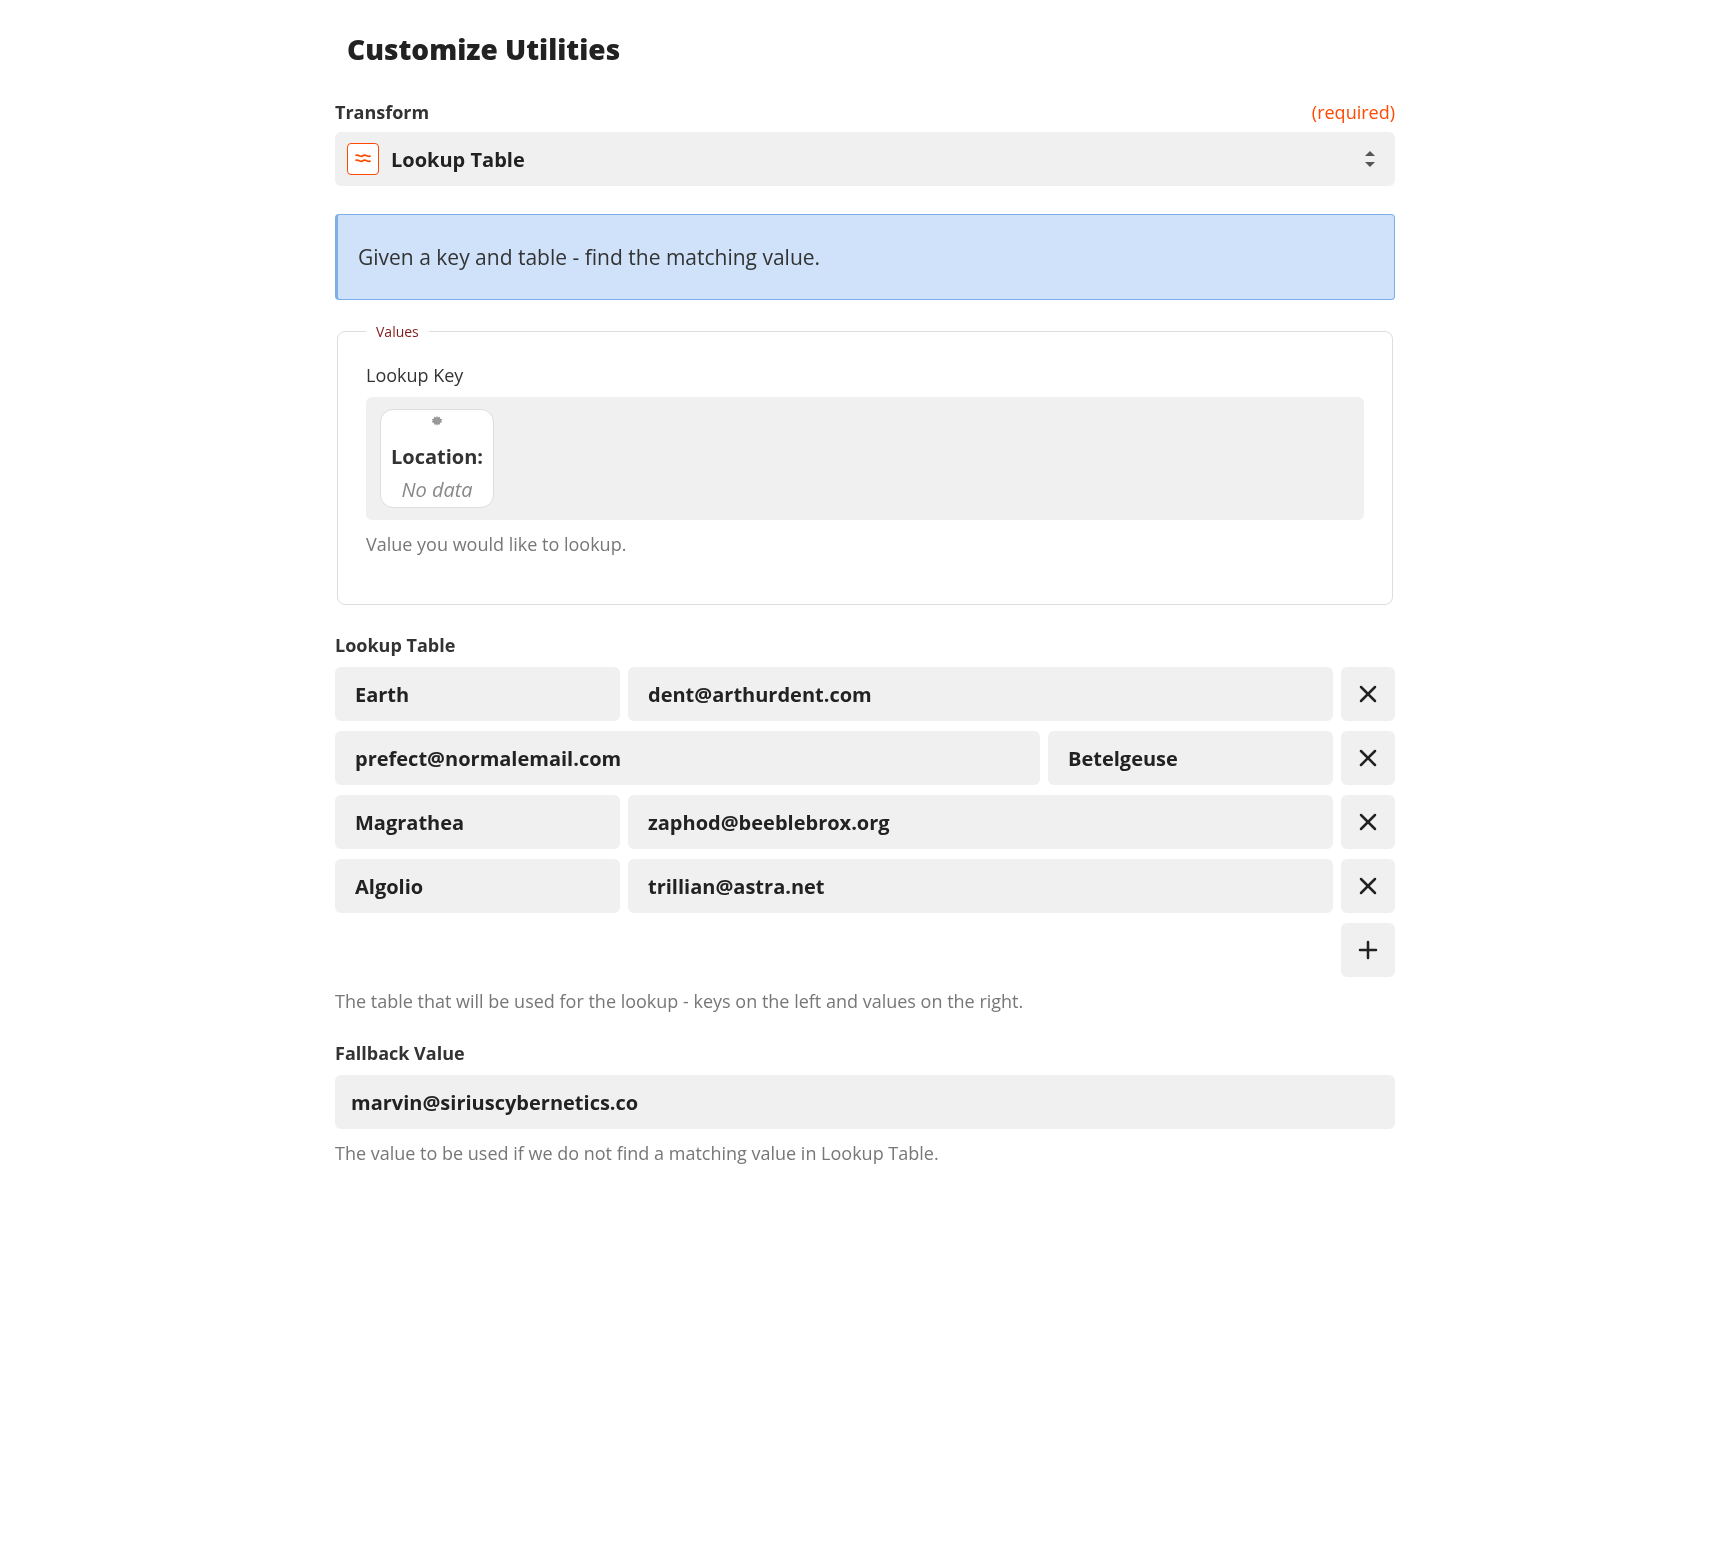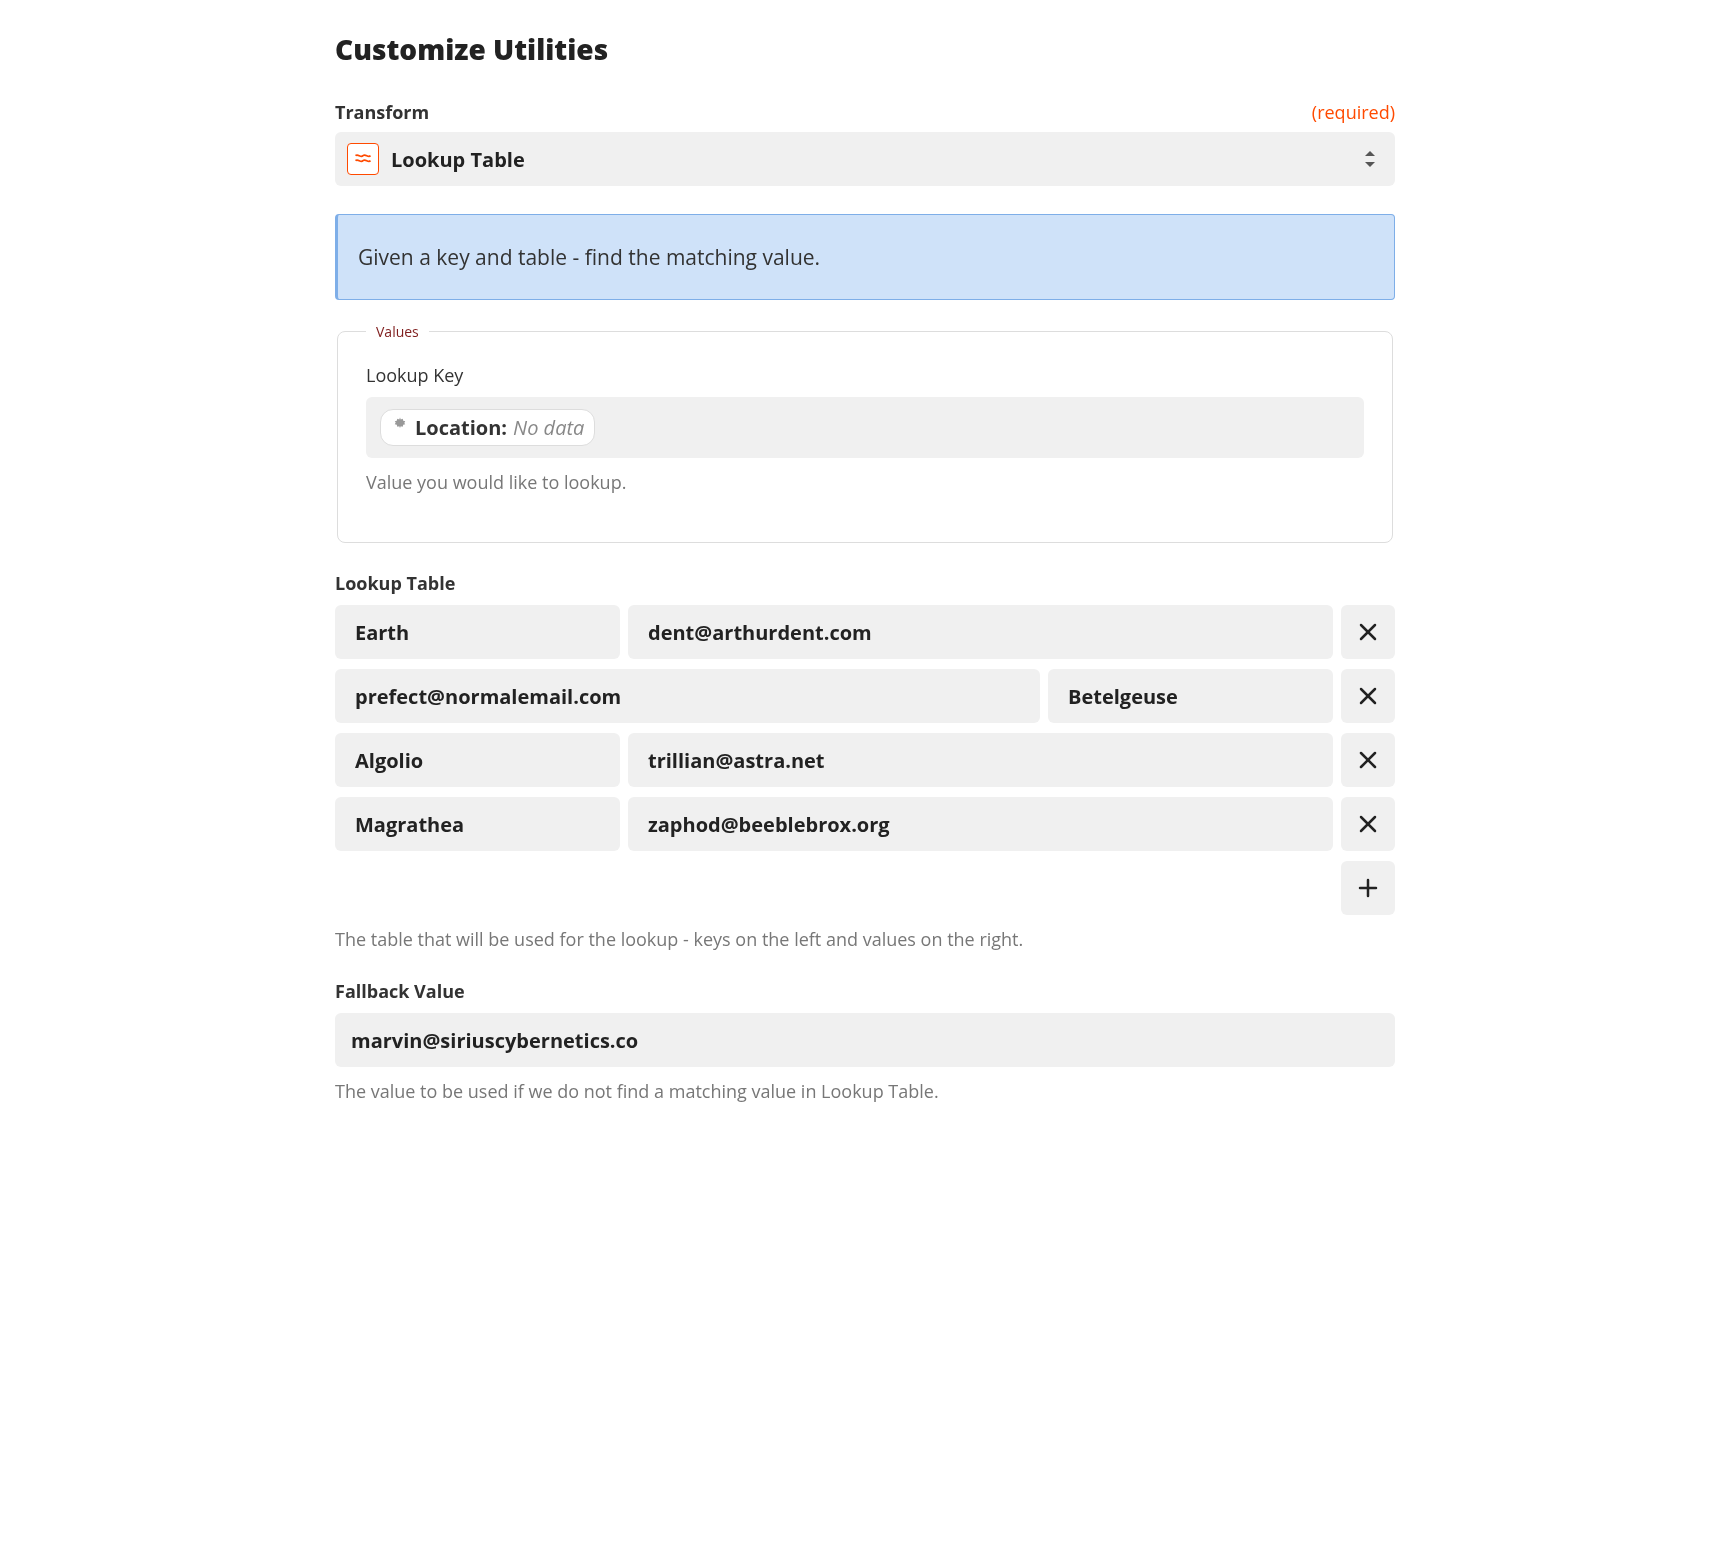--- a/index.html
+++ b/index.html
@@ -10,21 +10,21 @@
     color: #2a2a2a;
   }
   .page {
     width: 1160px;
     margin: 0 auto;
     padding: 30px 50px 50px 50px;
   }
   h1.page-title {
     font-size: 28px;
     font-weight: 800;
-    margin: 0 0 32px 0;
+    margin: 0 0 32px 12px;
     color: #222;
   }
   .label-row {
     display: flex;
     justify-content: space-between;
     align-items: flex-end;
     margin-bottom: 8px;
   }
   .field-label {
     font-size: 18px;
@@ -103,20 +103,21 @@
     padding: 12px 14px;
   }
   .key-pill {
     display: inline-flex;
     align-items: center;
     background: #fff;
     border: 1px solid #ddd;
     border-radius: 13px;
     padding: 4px 10px;
     gap: 6px;
+    flex-direction: column;
   }
   .gear-icon { color: #888; }
   .key-label {
     font-weight: 700;
     font-size: 20px;
     color: #333;
   }
   .key-nodata {
     font-style: italic;
     font-weight: 400;
@@ -241,32 +242,32 @@
           <div class="cell cell-value">prefect@normalemail.com</div>
           <div class="cell cell-key">Betelgeuse</div>
           <div class="cell cell-btn">
             <svg width="24" height="24" viewBox="0 0 24 24" stroke="#222" stroke-width="2.5" stroke-linecap="round">
               <line x1="5" y1="5" x2="19" y2="19"></line>
               <line x1="19" y1="5" x2="5" y2="19"></line>
             </svg>
           </div>
         </div>
         <div class="table-row">
+          <div class="cell cell-key">Magrathea</div>
+          <div class="cell cell-value">zaphod@beeblebrox.org</div>
+          <div class="cell cell-btn">
+            <svg width="24" height="24" viewBox="0 0 24 24" stroke="#222" stroke-width="2.5" stroke-linecap="round">
+              <line x1="5" y1="5" x2="19" y2="19"></line>
+              <line x1="19" y1="5" x2="5" y2="19"></line>
+            </svg>
+          </div>
+        </div>
+        <div class="table-row">
           <div class="cell cell-key">Algolio</div>
           <div class="cell cell-value">trillian@astra.net</div>
-          <div class="cell cell-btn">
-            <svg width="24" height="24" viewBox="0 0 24 24" stroke="#222" stroke-width="2.5" stroke-linecap="round">
-              <line x1="5" y1="5" x2="19" y2="19"></line>
-              <line x1="19" y1="5" x2="5" y2="19"></line>
-            </svg>
-          </div>
-        </div>
-        <div class="table-row">
-          <div class="cell cell-key">Magrathea</div>
-          <div class="cell cell-value">zaphod@beeblebrox.org</div>
           <div class="cell cell-btn">
             <svg width="24" height="24" viewBox="0 0 24 24" stroke="#222" stroke-width="2.5" stroke-linecap="round">
               <line x1="5" y1="5" x2="19" y2="19"></line>
               <line x1="19" y1="5" x2="5" y2="19"></line>
             </svg>
           </div>
         </div>
       </div>
     <div class="add-row">
       <div class="cell cell-btn">

